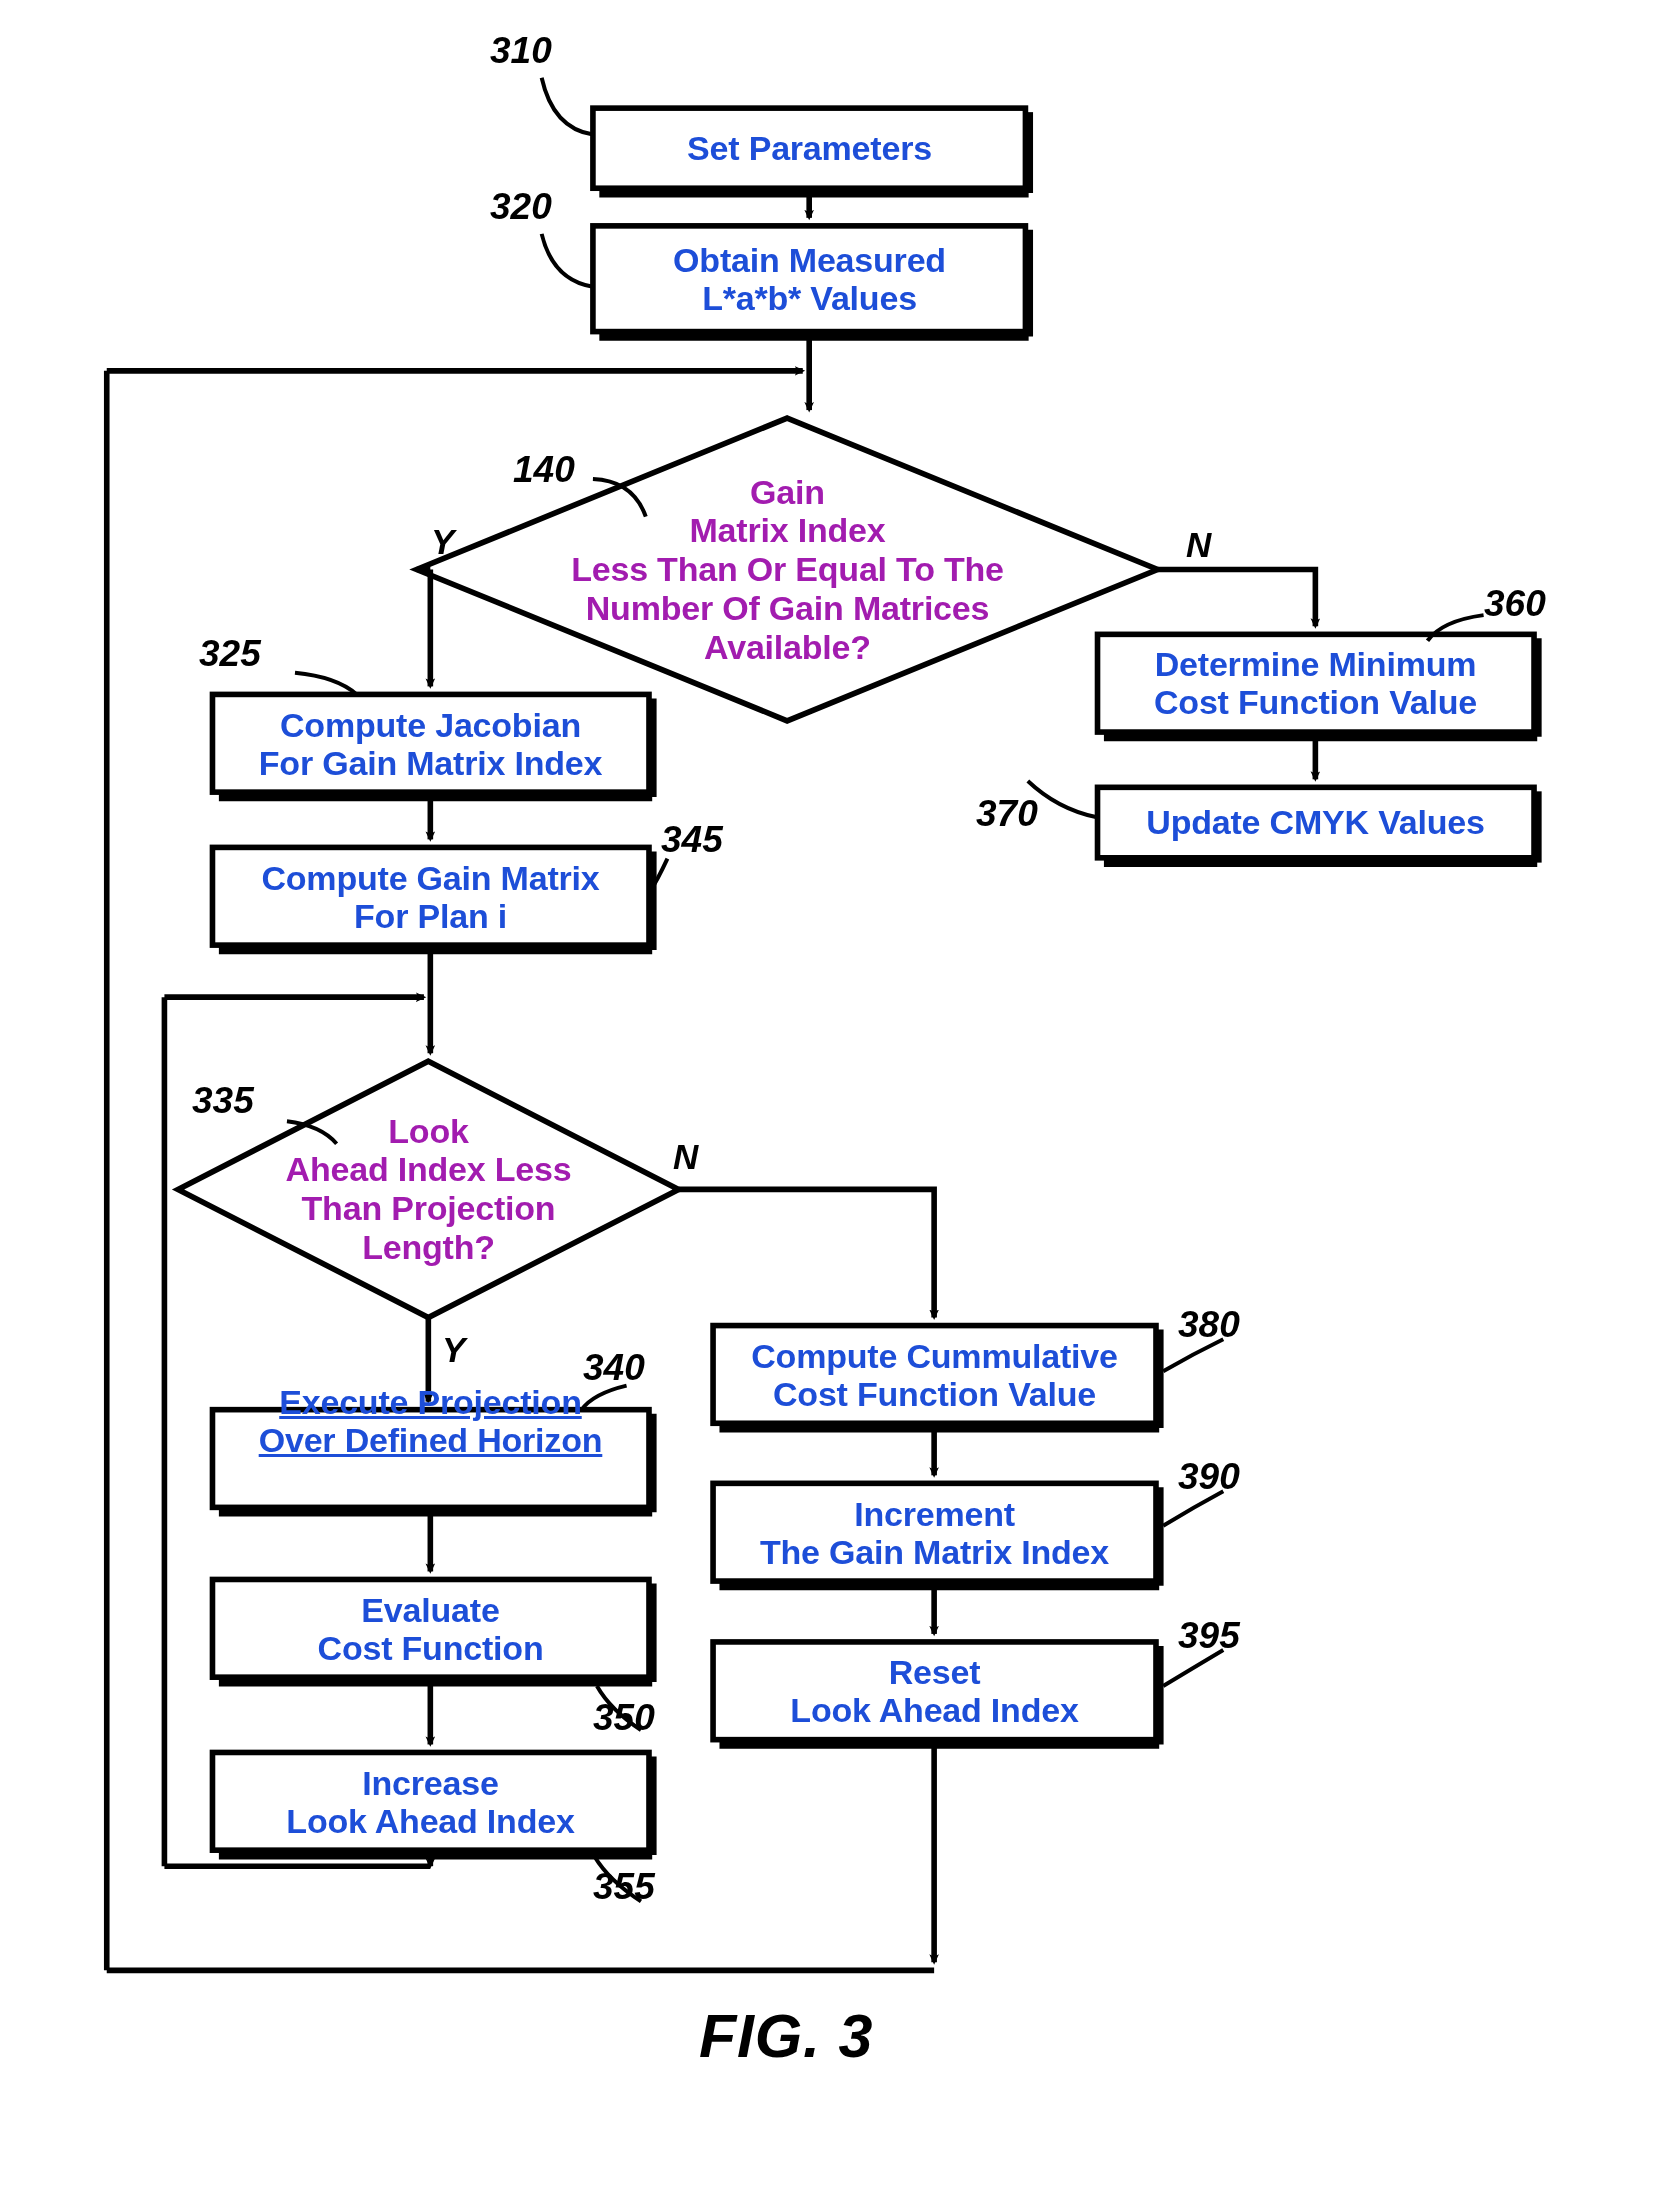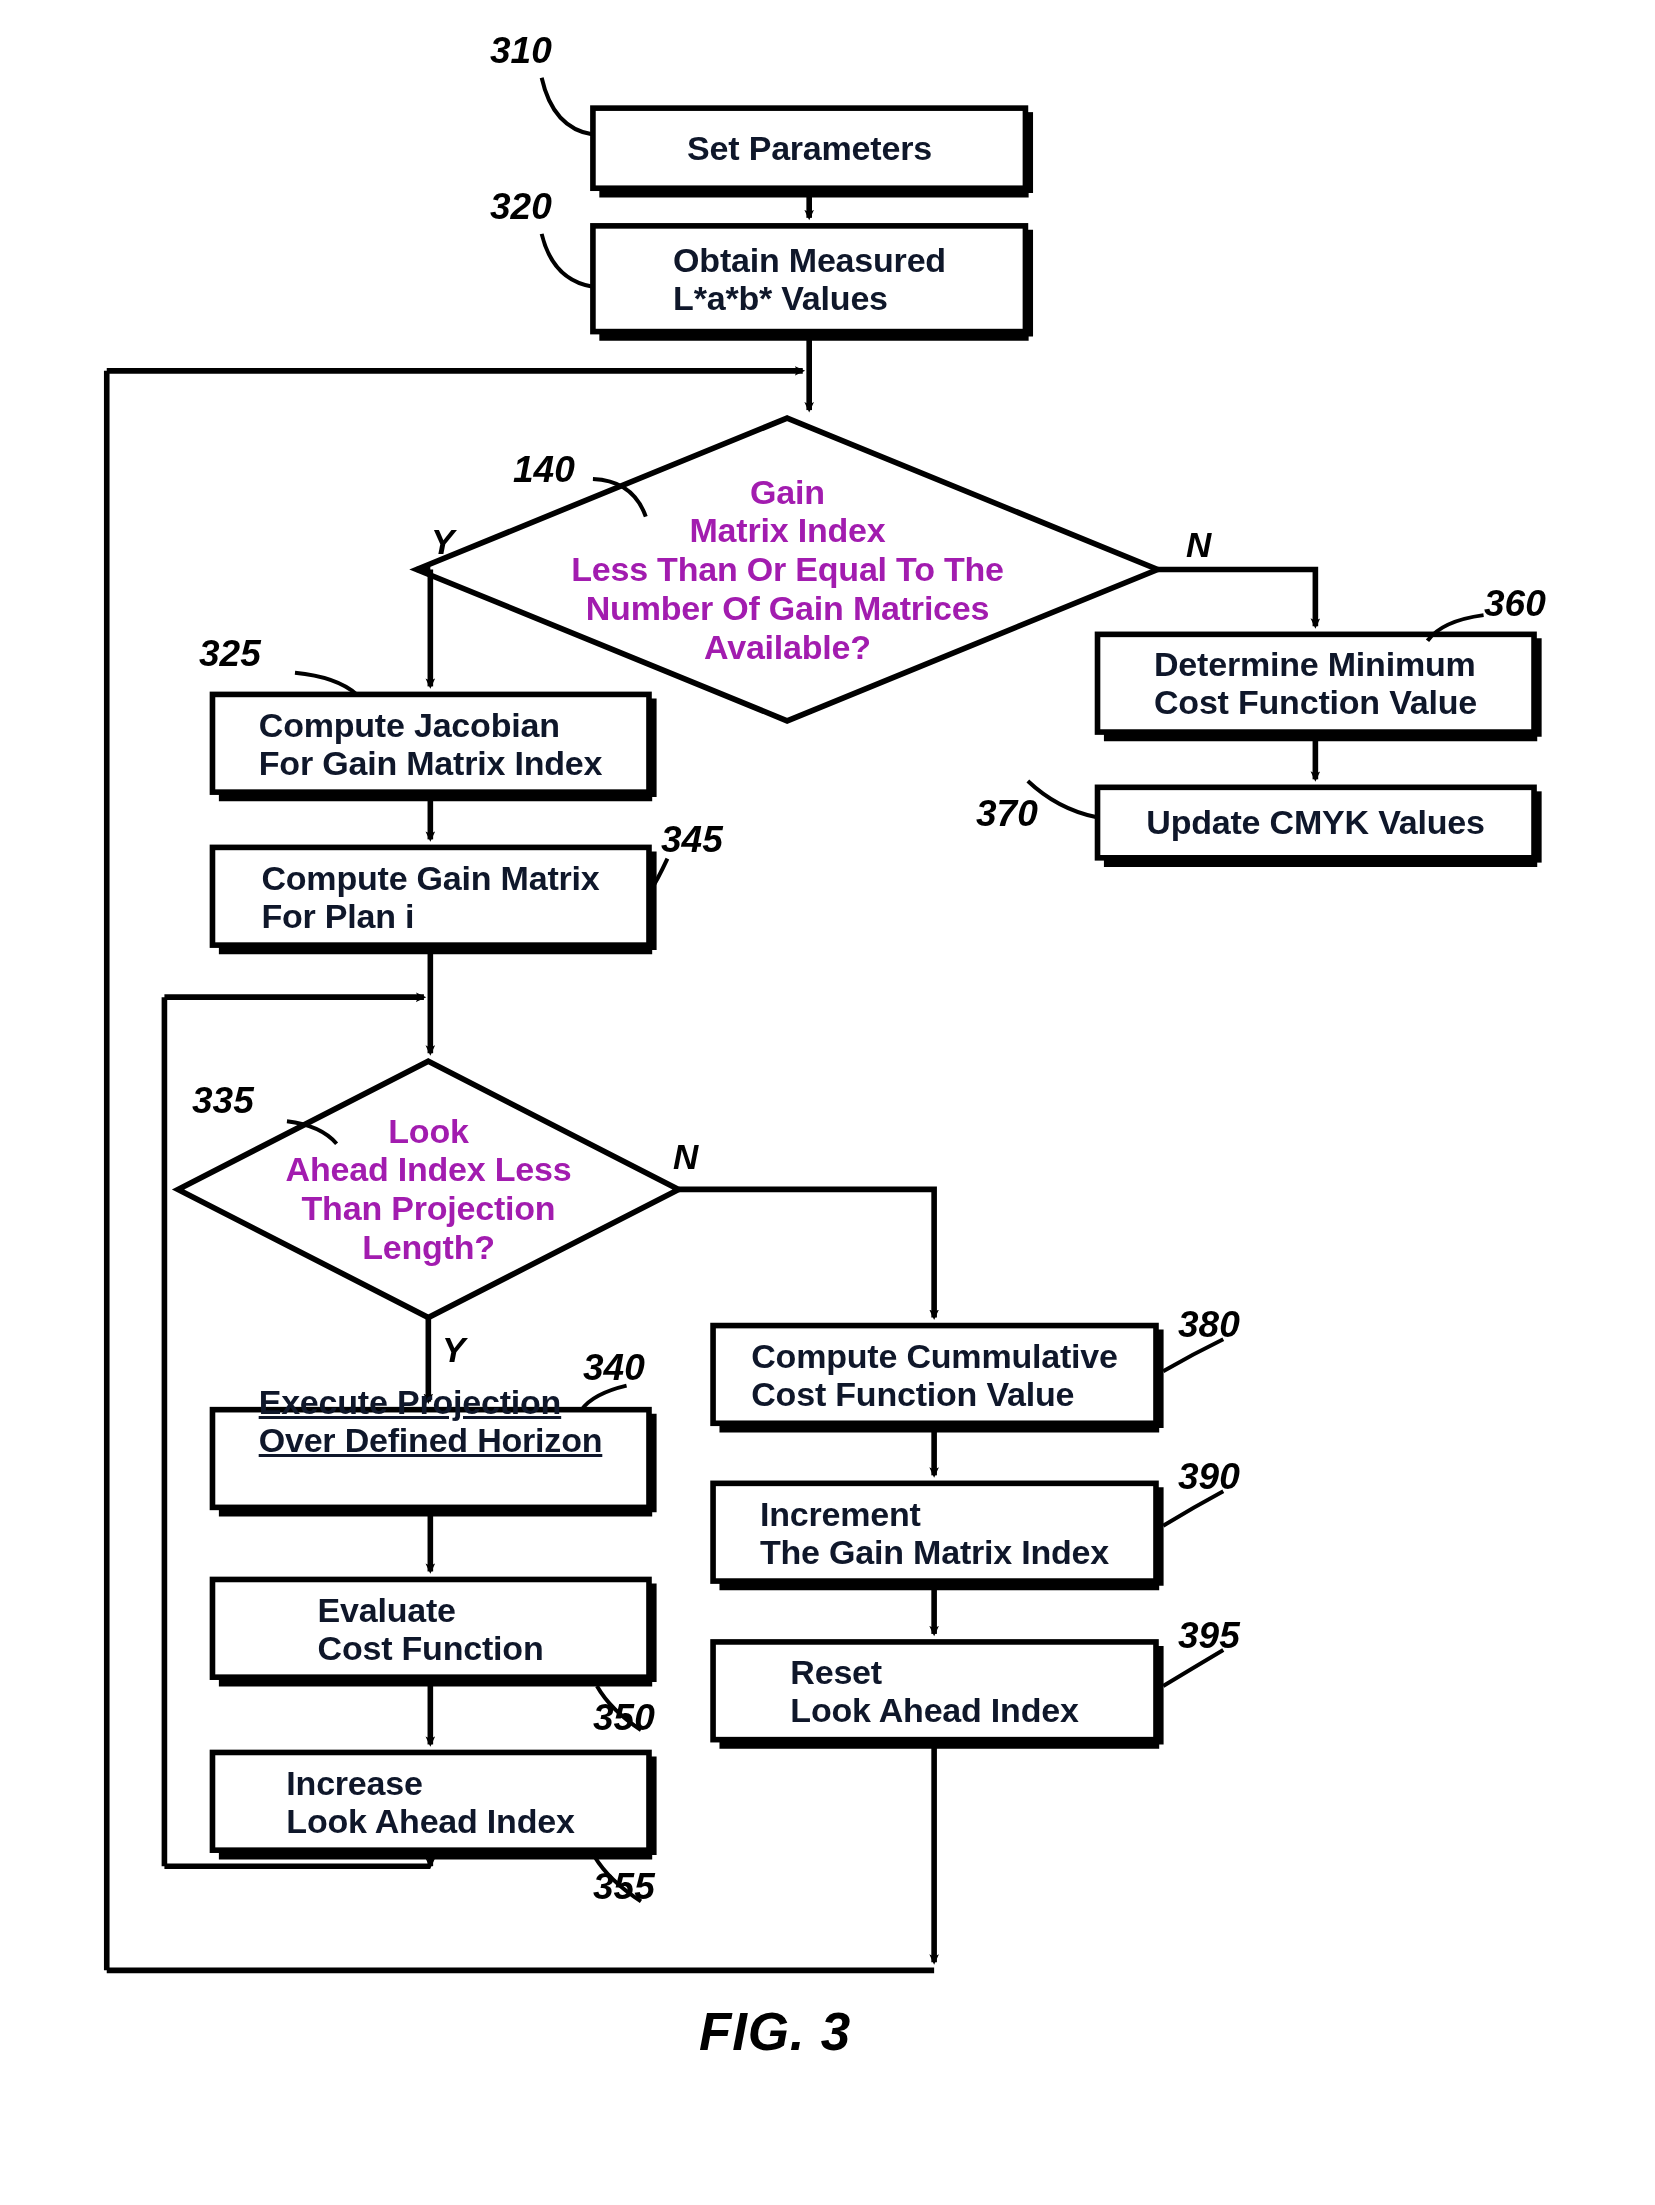--- a/index.html
+++ b/index.html
@@ -23,26 +23,26 @@
     left: 0;
     top: 0;
     width: 1656px;
     height: 2205px;
   }
   .box-text {
     position: absolute;
     display: flex;
     align-items: center;
     justify-content: center;
-    text-align: left;
+    text-align: center;
     font-family: "Liberation Sans", sans-serif;
     font-size: 34px;
     font-weight: 700;
     line-height: 1.12;
-    color: #0f172a;
+    color: #1d4ed8;
     letter-spacing: -0.2px;
     white-space: pre-line;
     pointer-events: none;
   }
   .diamond-text {
     position: absolute;
     display: flex;
     align-items: center;
     justify-content: center;
     text-align: center;
@@ -70,21 +70,21 @@
     font-family: "Liberation Sans", sans-serif;
     font-size: 35px;
     font-weight: 700;
     font-style: italic;
     color: #000000;
     white-space: nowrap;
   }
   .fig-caption {
     position: absolute;
     font-family: "Liberation Sans", sans-serif;
-    font-size: 53px;
+    font-size: 61px;
     font-weight: 700;
     font-style: italic;
     color: #000000;
     letter-spacing: 0.8px;
     white-space: nowrap;
   }
 </style>
 </head>
 <body>
 

